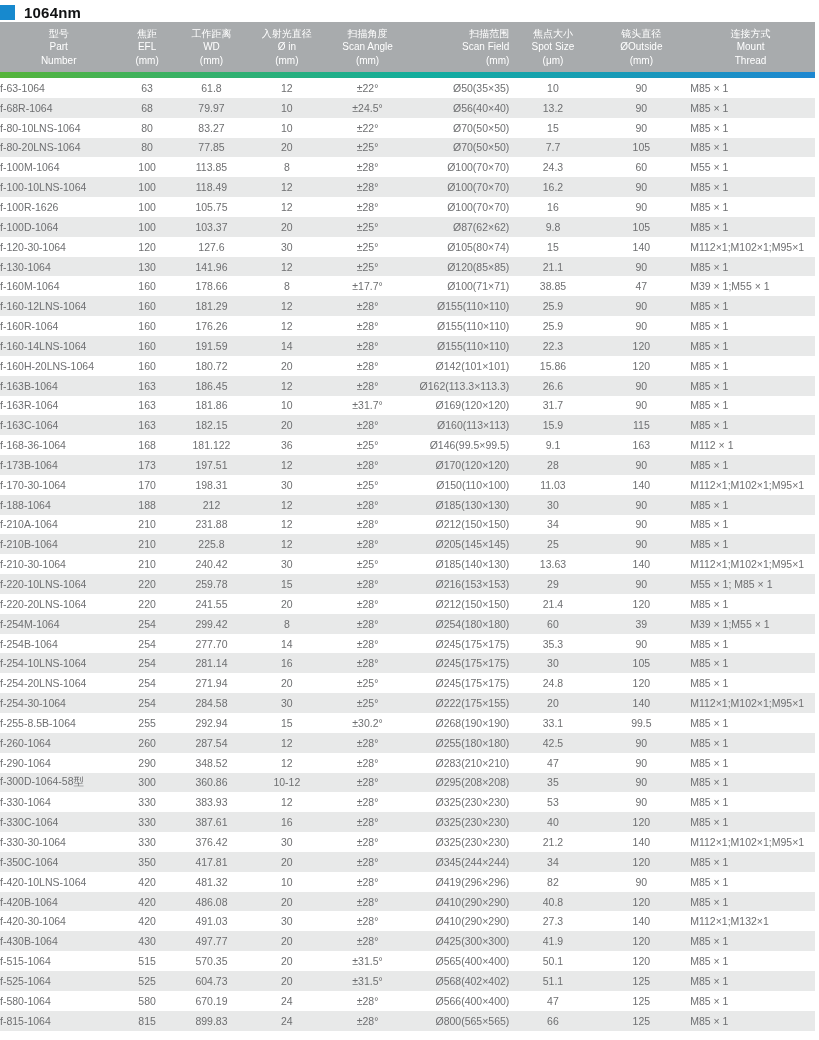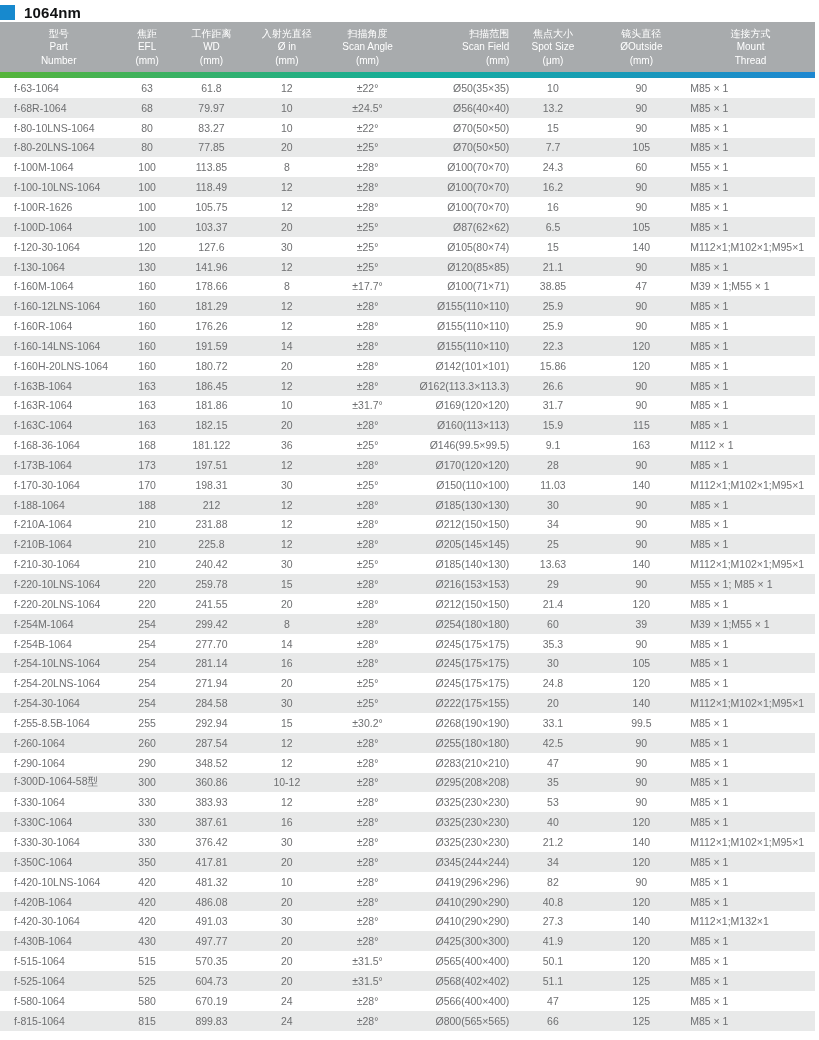--- a/index.html
+++ b/index.html
@@ -58,21 +58,21 @@
     display: flex;
     align-items: center;
     height: 19.85px;
     background: #ffffff;
     color: var(--row-text, #6e6f71);
     font-size: 10.5px;
   }
   .row.alt { background: var(--row-alt, #e8e9e9); }
   .cell { white-space: nowrap; overflow: hidden; }
   
-  .c1 { width: 14.4%; text-align: left; padding-left: 14px; }
+  .c1 { width: 14.4%; text-align: left; }
   .c2 { width: 7.3%;  text-align: center; }
   .c3 { width: 8.5%;  text-align: center; }
   .c4 { width: 10%;   text-align: center; }
   .c5 { width: 9.8%;  text-align: center; }
   .c6 { width: 12.5%; text-align: right; }
   .c7 { width: 10.7%; text-align: center; }
   .c8 { width: 11%;   text-align: center; }
   .c9 { width: 15.8%; text-align: left; padding-left: 4px; }
   .hcell.c1 { padding-left: 0; text-align: center; }
   .hcell.c9 { padding-left: 0; text-align: center; }
@@ -213,21 +213,21 @@
           <div class="cell c8">90</div>
           <div class="cell c9">M85 × 1</div>
         </div>
         <div class="row alt">
           <div class="cell c1">f-100D-1064</div>
           <div class="cell c2">100</div>
           <div class="cell c3">103.37</div>
           <div class="cell c4">20</div>
           <div class="cell c5">±25°</div>
           <div class="cell c6">Ø87(62×62)</div>
-          <div class="cell c7">6.5</div>
+          <div class="cell c7">9.8</div>
           <div class="cell c8">105</div>
           <div class="cell c9">M85 × 1</div>
         </div>
         <div class="row">
           <div class="cell c1">f-120-30-1064</div>
           <div class="cell c2">120</div>
           <div class="cell c3">127.6</div>
           <div class="cell c4">30</div>
           <div class="cell c5">±25°</div>
           <div class="cell c6">Ø105(80×74)</div>

